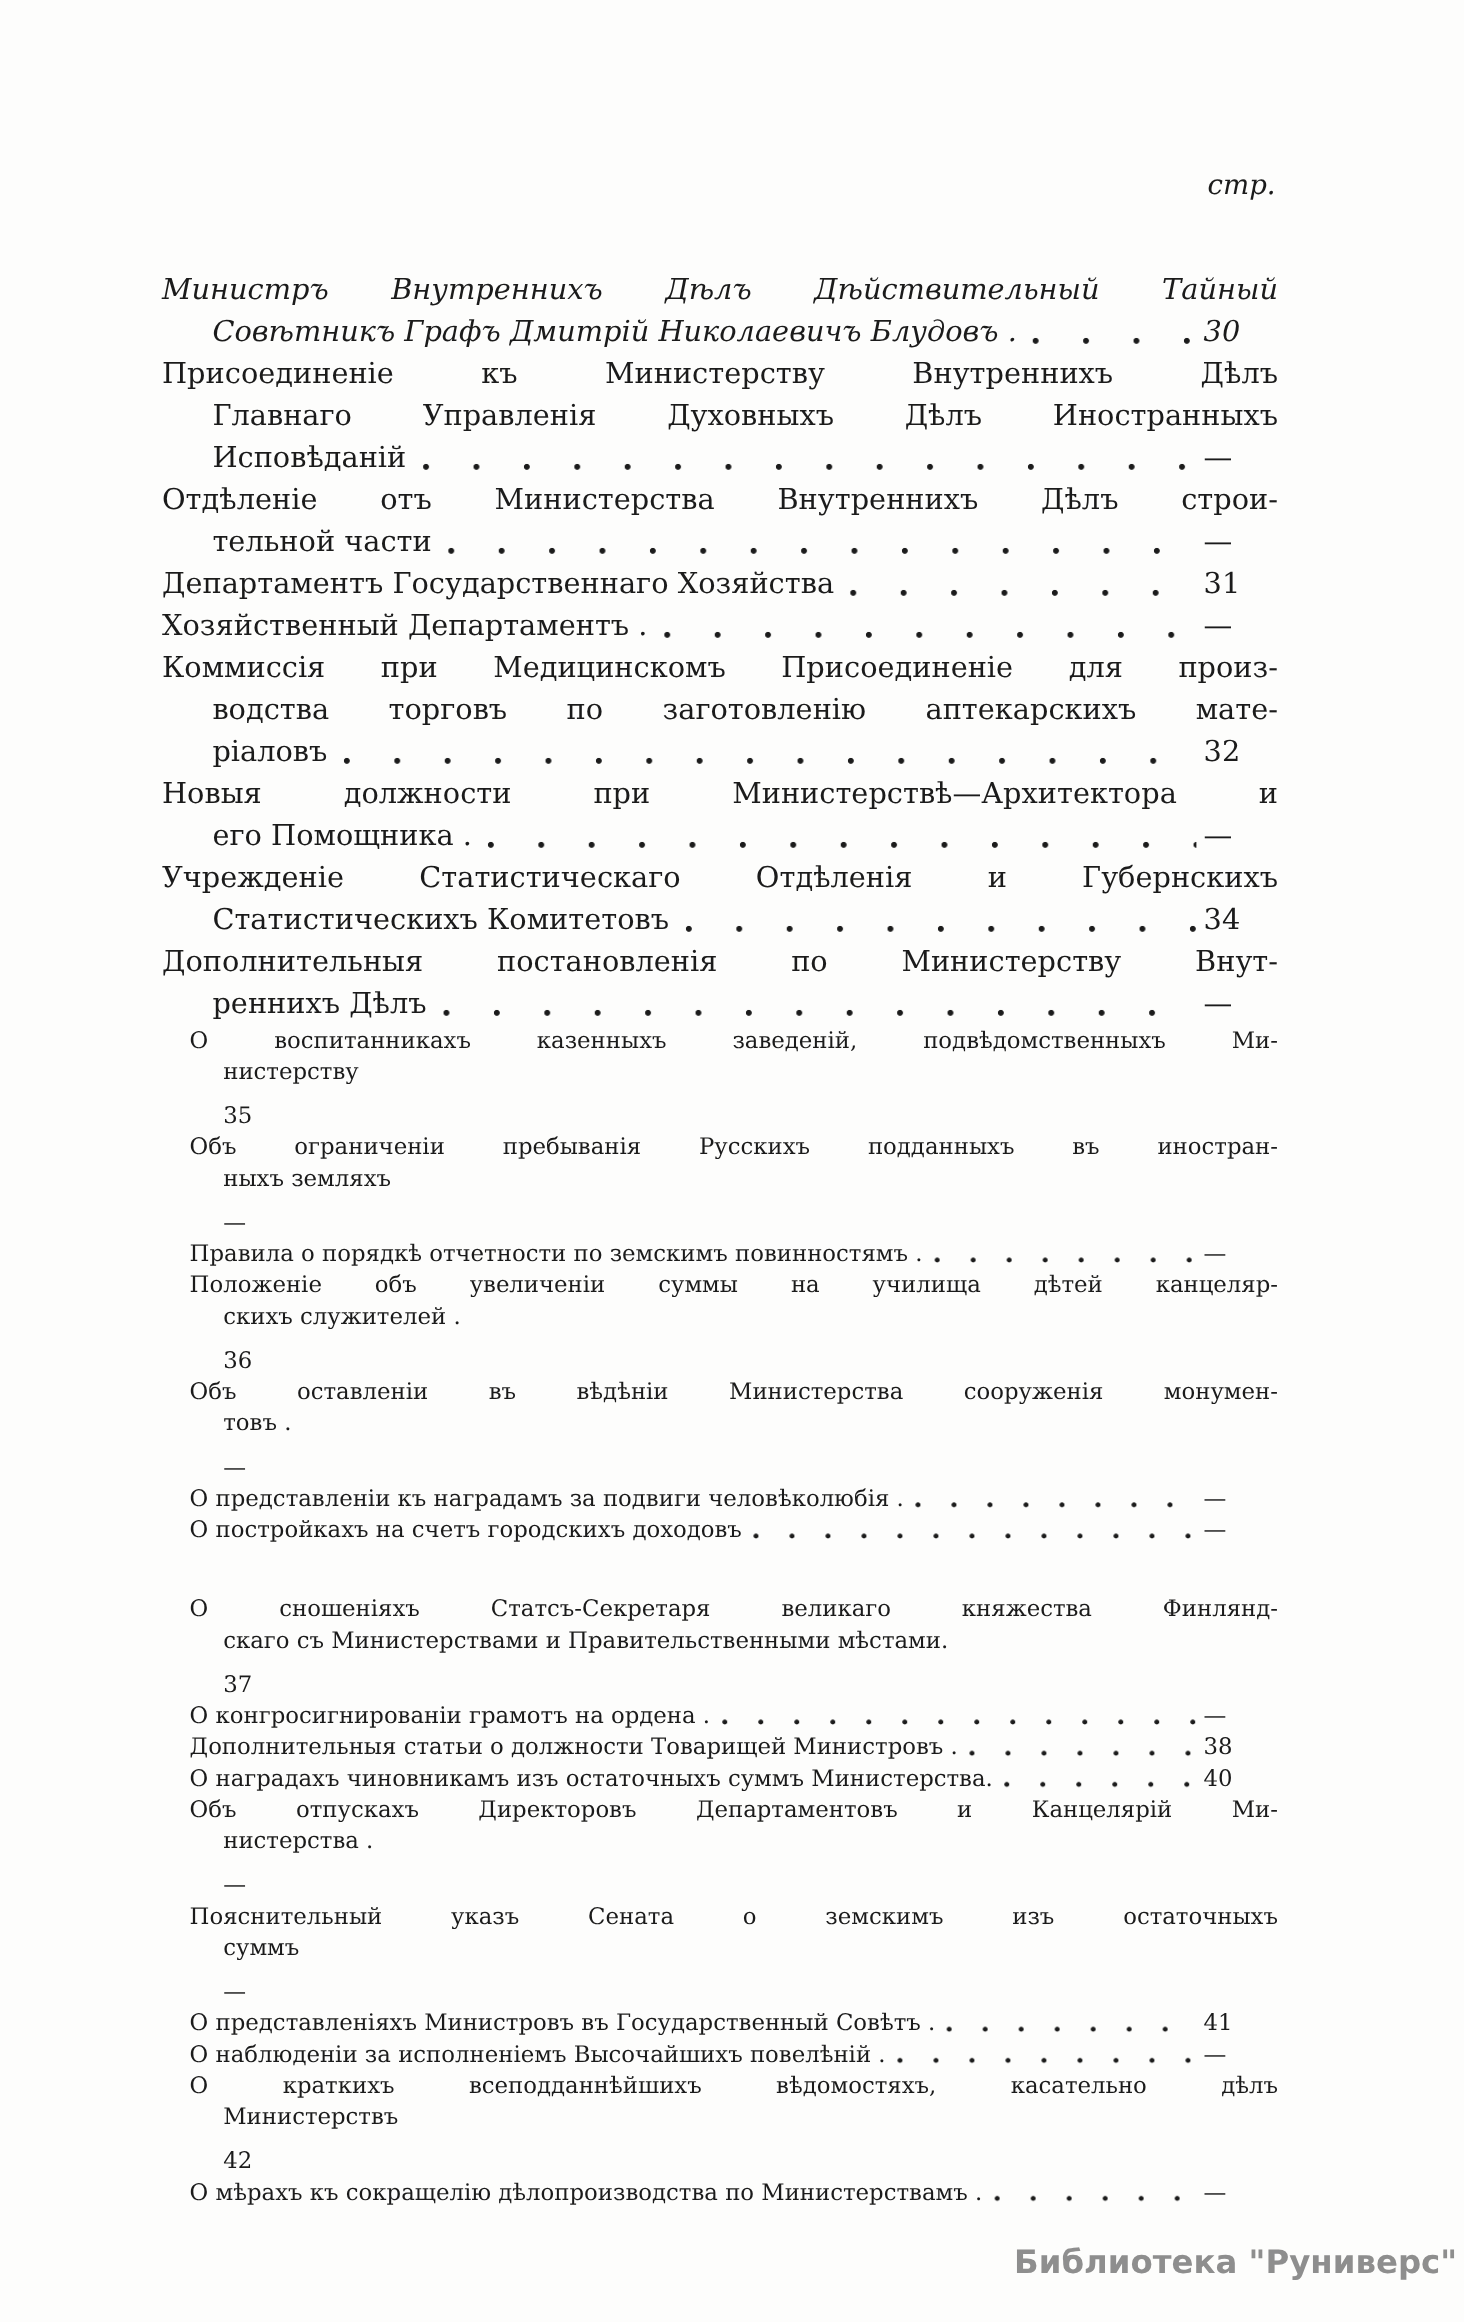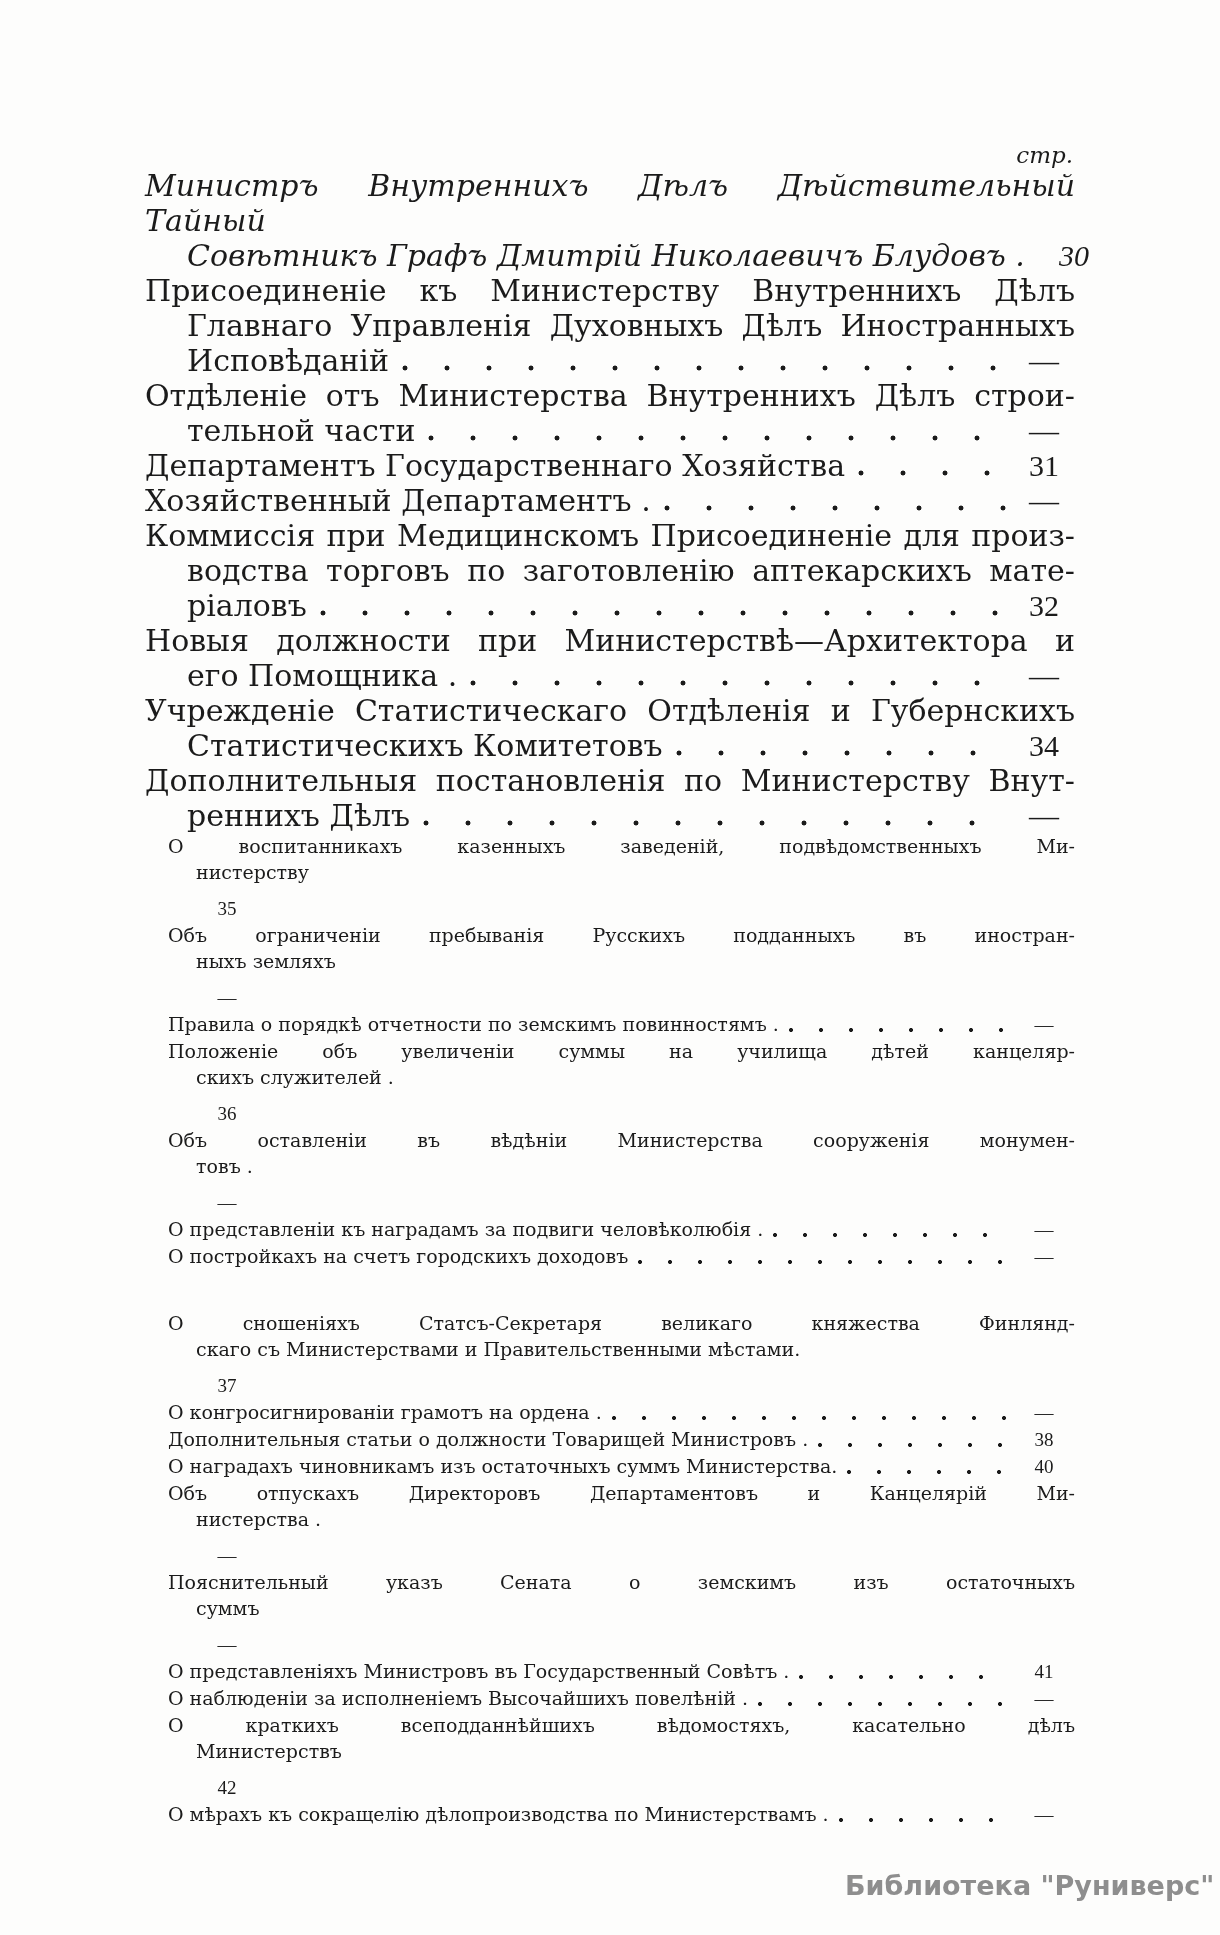--- a/index.html
+++ b/index.html
@@ -10,47 +10,47 @@
   }
   .page{
     position:relative;
     width:1220px;height:1935px;
     background:#fdfdfc;
     color:#1b1b1b;
     overflow:hidden;
   }
   .content{
     position:absolute;
-    left:145px;top:142px;
+    left:135px;top:142px;
     width:930px;
   }
   .str{
     font-size:23px;
     font-style:italic;
     text-align:right;
     line-height:26px;
     padding-right:2px;
   }
   
   .toc .entry{margin:0;}
-  .main-list{font-size:30px;}
+  .main-list{margin-top:56px;font-size:24px;}
   .main-list .ln{line-height:35px;}
   .main-list .cont{padding-left:42px;}
   .italic{font-style:italic;}
 
   .sub-list{font-size:19px;margin-left:23px;}
   .sub-list .ln{line-height:26px;}
   .sub-list .cont{padding-left:28px;flex-direction:column;}
   .sub1{}
   .sub2{margin-top:40px;}
 
   .ln.fill{text-align:justify;text-align-last:justify;}
   .ln.last{display:flex;align-items:baseline;}
   .ln.last .txt{white-space:nowrap;}
-  .ln.last .pg{min-width:62px;text-align:center;white-space:nowrap;font-family:Liberation Serif, serif;}
+  .ln.last .pg{min-width:62px;text-align:left;white-space:nowrap;}
 
   .dots{
     flex:1 1 auto;
     align-self:flex-end;
     height:9px;
     margin:0 6px 5px 12px;
     background:radial-gradient(circle at 4px 4px, #1b1b1b 2.1px, transparent 2.8px) repeat-x;
     background-size:42px 9px;
   }
   .sub-list .dots{

